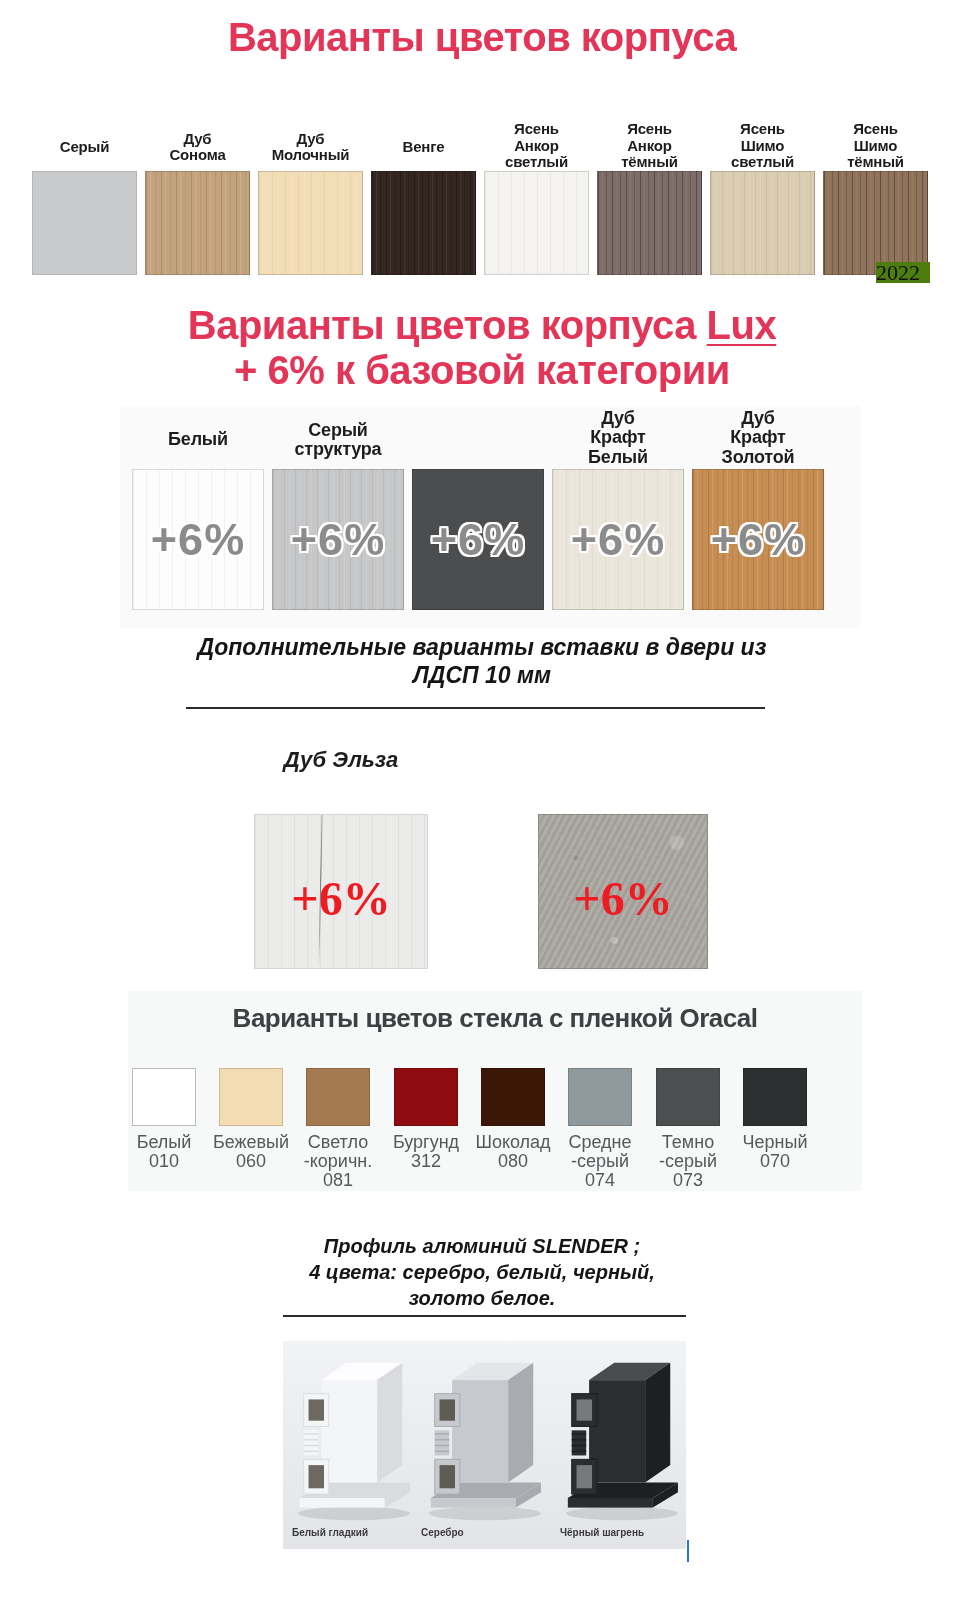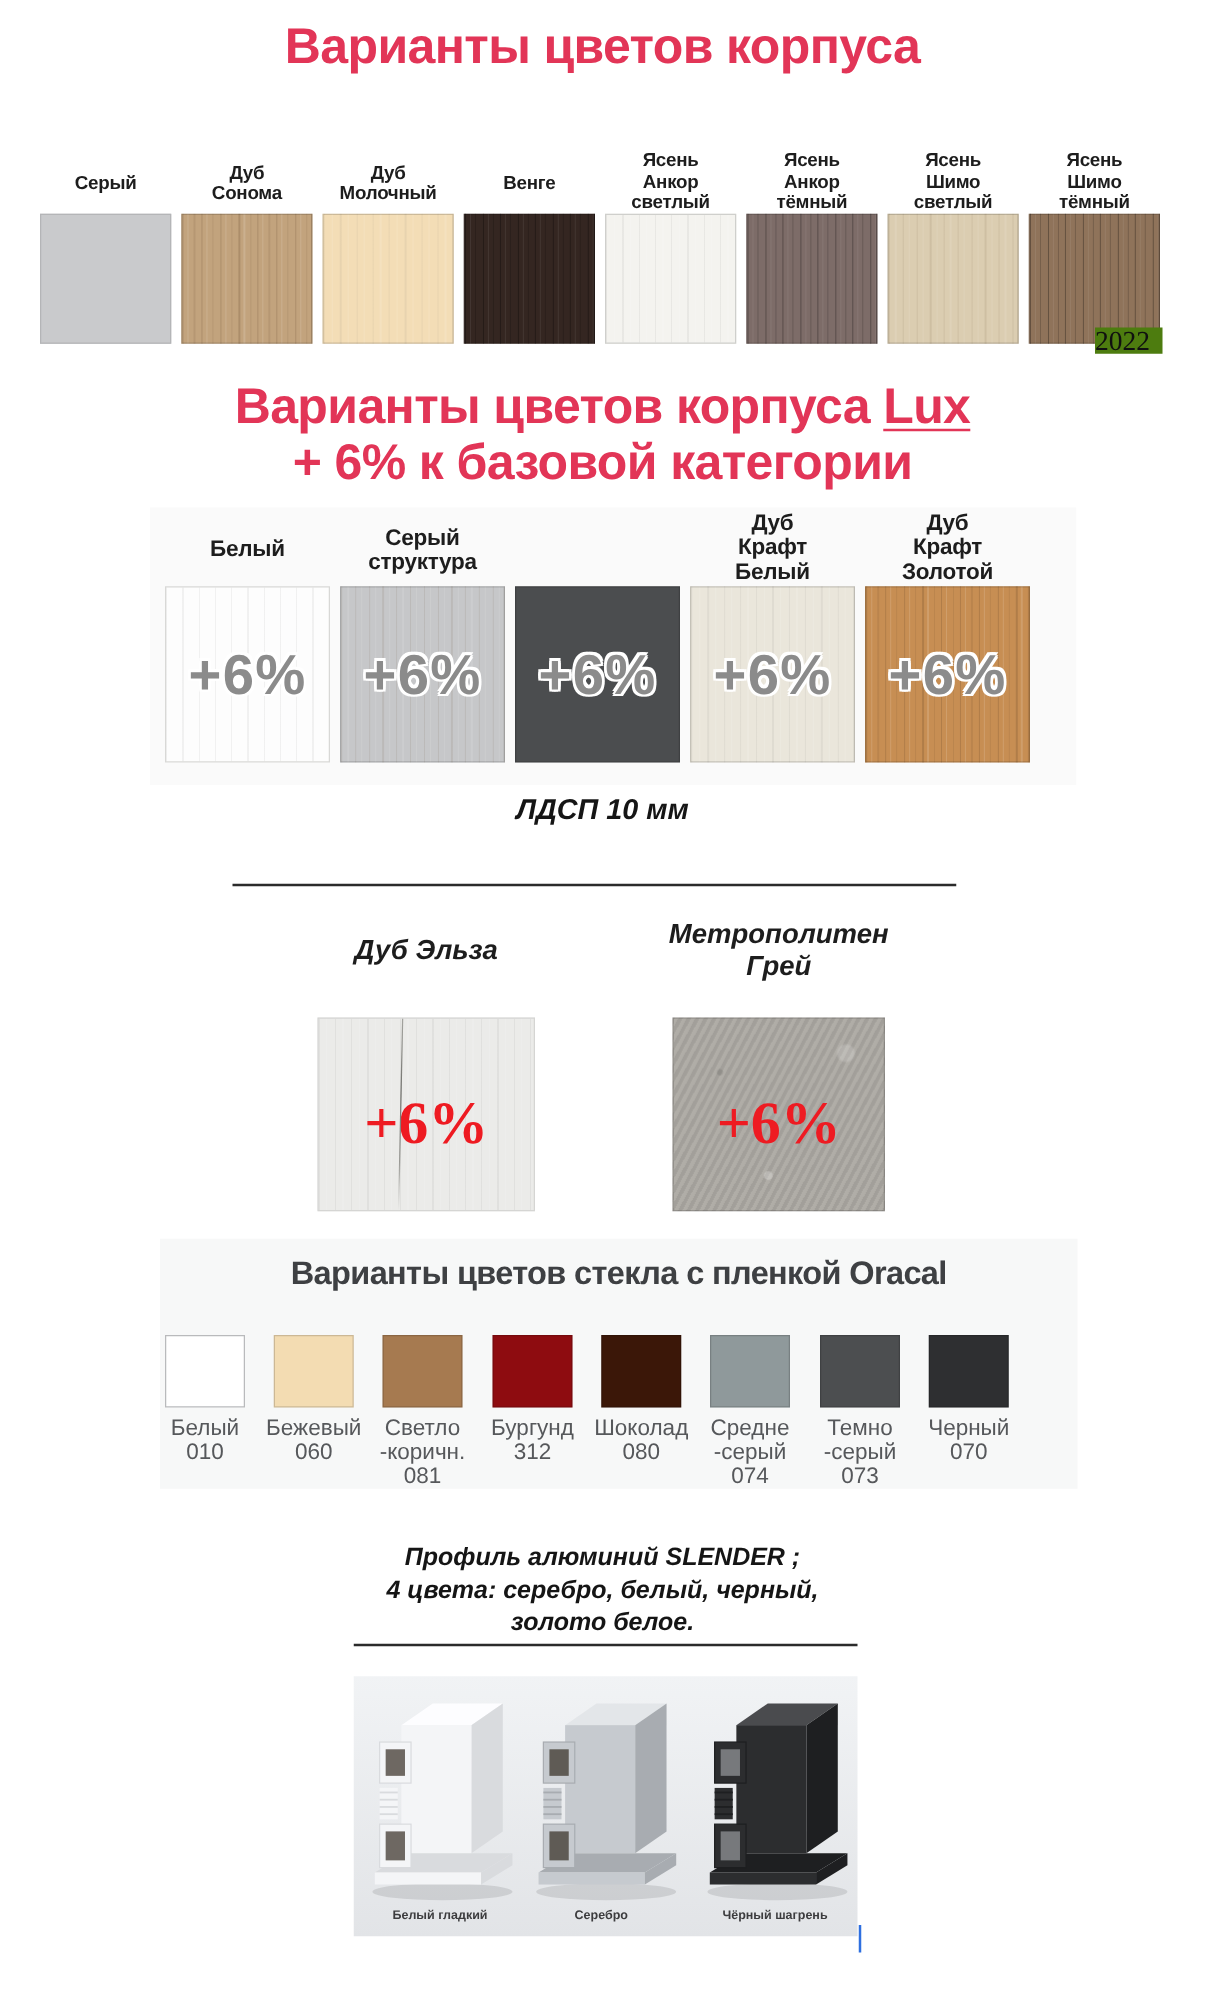--- a/index.html
+++ b/index.html
@@ -67,21 +67,21 @@
       font-family:"Liberation Serif","DejaVu Serif",serif;font-size:22px;color:#101010;
       line-height:21px;white-space:nowrap;}
 
   
   .oracal-title{position:absolute;text-align:center;font-size:26px;font-weight:bold;
       letter-spacing:-0.5px;color:#3e4043;}
 
   
   .photo{position:absolute;background:linear-gradient(#f1f3f5,#e2e4e7);}
   .prof-wrap{position:absolute;}
-  .photo-lbl{position:absolute;text-align:center;font-size:10px;font-weight:bold;color:#3c3c3e;}
+  .photo-lbl{position:absolute;font-size:10px;font-weight:bold;color:#3c3c3e;}
   .caret{position:absolute;width:2px;}
 </style>
 </head>
 <body>
 
 <div class="sheet">
 
   <div class="big-title" style="top: 12px; color: rgb(226, 53, 87);">
     <div>Варианты цветов корпуса</div>
   </div>
@@ -143,26 +143,26 @@
       <span class="pct-gray">+6%</span>
     </div>
   <div class="sw tx-wood-faint" style="left: 552px; top: 466px; width: 132px; height: 141px; --sw: #eae6db;">
       <span class="pct-gray">+6%</span>
     </div>
   <div class="sw tx-wood" style="left: 692px; top: 466px; width: 132px; height: 141px; --sw: #c78e53;">
       <span class="pct-gray">+6%</span>
     </div>
 
   <div class="ital-heading" style="top:630px;font-size:23px;line-height:28px">
+    <div>Дополнительные варианты вставки в двери из</div>
     <div>ЛДСП 10 мм</div>
   </div>
   <div class="divider" style="left:186px;top:704px;width:579px"></div>
 
   <div class="lbl lbl-ins" style="left:231px;top:742px;width:220px;height:30px">Дуб Эльза</div>
-  <div class="lbl lbl-ins" style="left:513px;top:742px;width:220px;height:30px">Метрополитен Грей</div>
 
   <div class="sw tx-wood-faint crack" style="left: 254px; top: 811px; width: 174px; height: 155px; --sw: #ebebe9; --bd: #d5d5d3;">
     <span class="pct-red" style="color: rgb(238, 27, 34);">+6%</span>
   </div>
   <div class="sw tx-concrete" style="left: 538px; top: 811px; width: 170px; height: 155px; --sw: #aba8a2;">
     <span class="pct-red" style="color: rgb(238, 27, 34);">+6%</span>
   </div>
 
   <div class="card oracal-bg" style="left:128px;top:988px;width:734px;height:200px"></div>
   <div class="oracal-title" style="left:128px;top:1000px;width:734px">Варианты цветов стекла с пленкой Oracal</div>

